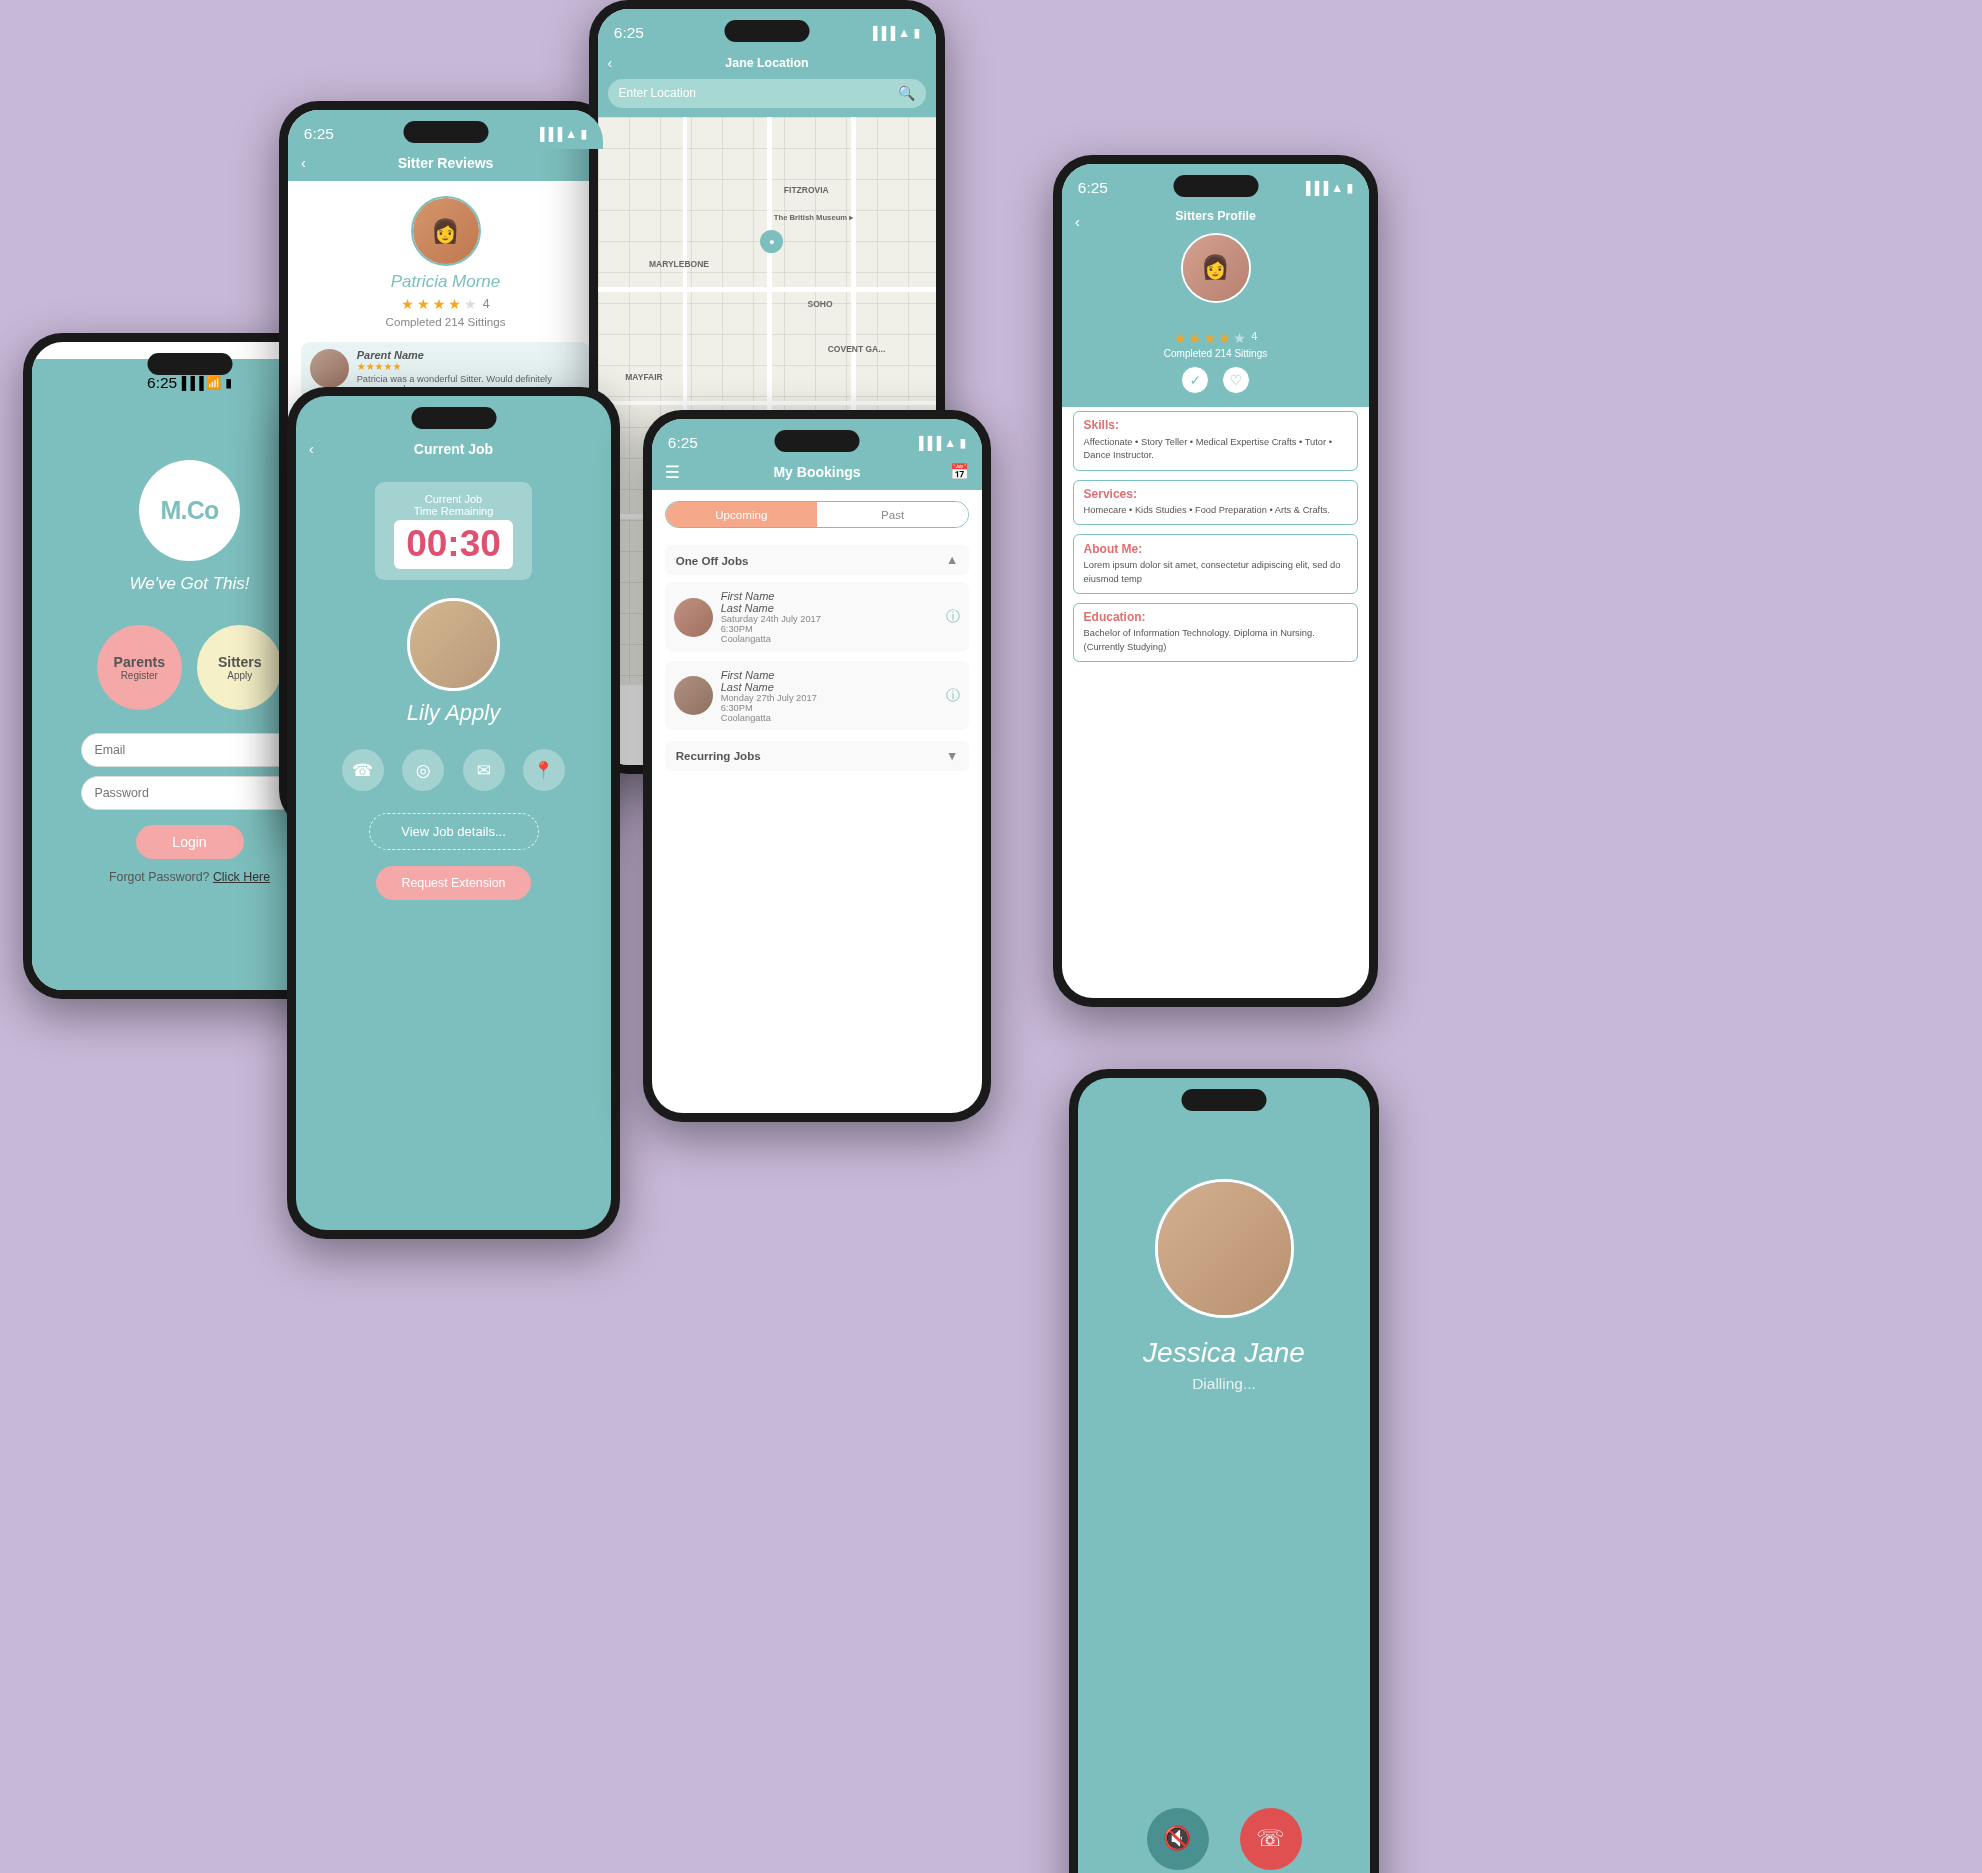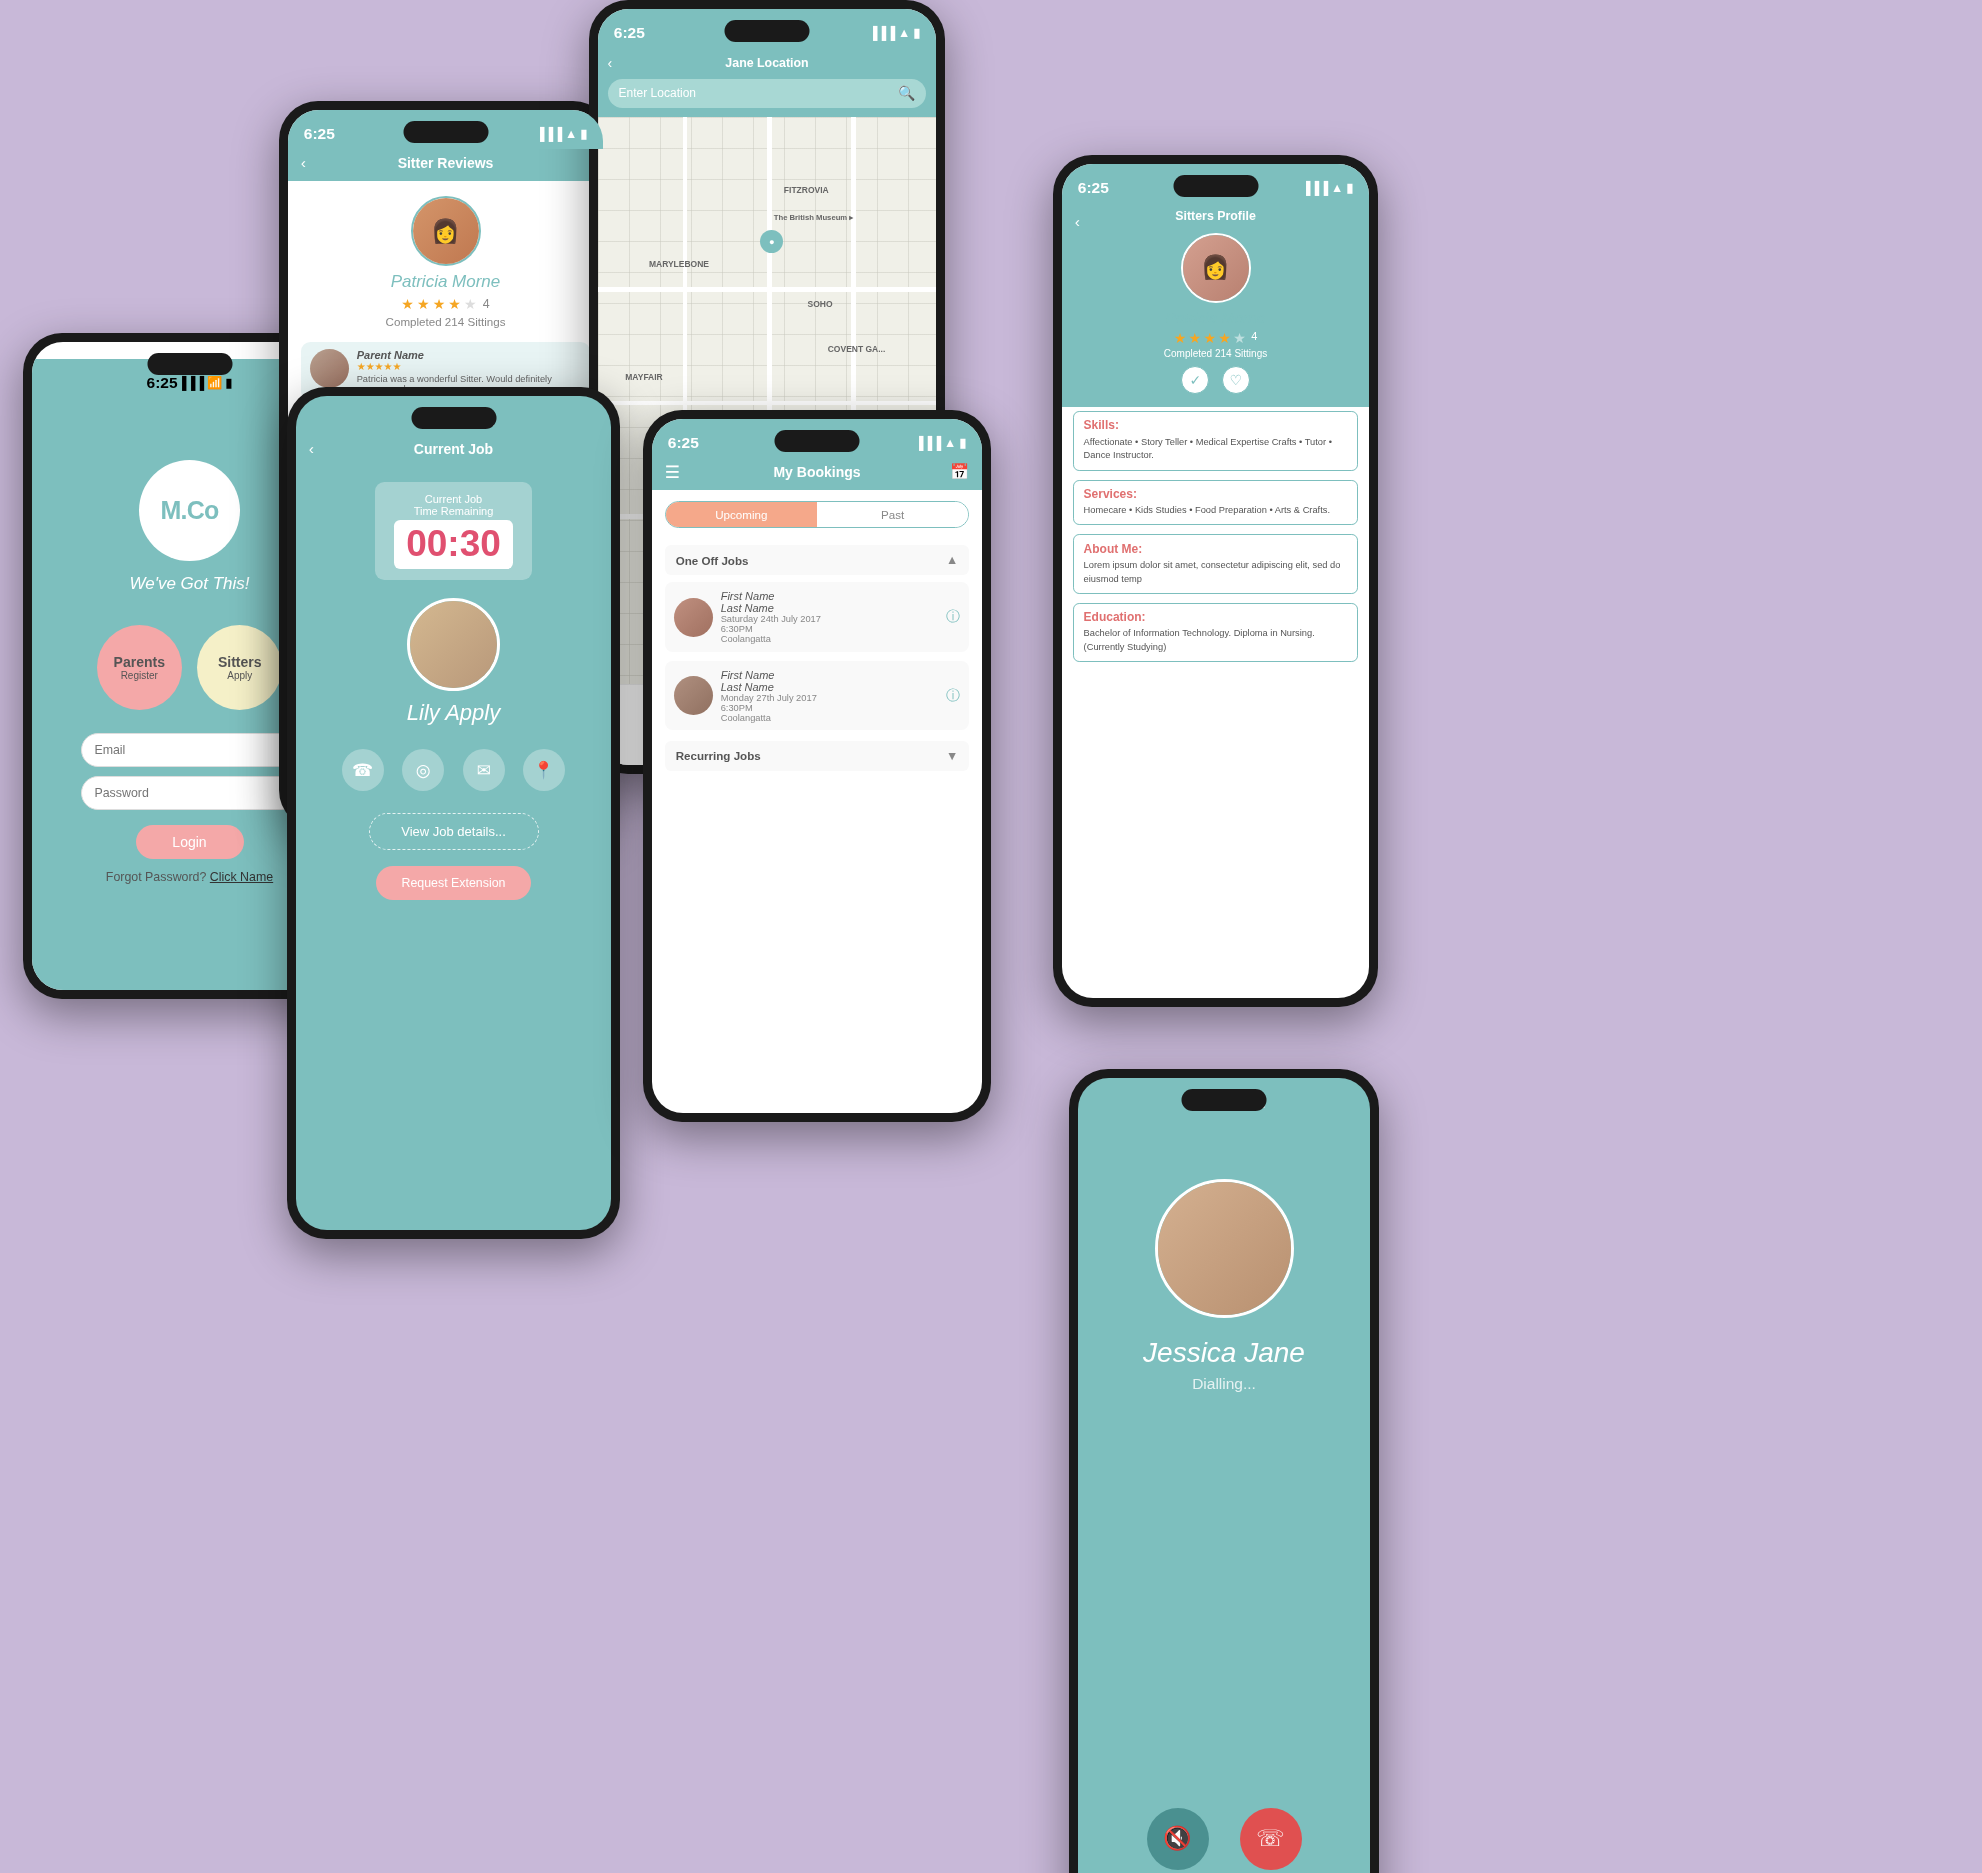--- a/index.html
+++ b/index.html
@@ -37,21 +37,21 @@
       background: #1a1a1a;
       border-radius: 15.5px;
       z-index: 100;
     }
     .status-bar {
       display: flex;
       justify-content: space-between;
       align-items: center;
       padding: 7.7px 15.5px 0 15.5px;
       font-size: 15.5px;
-      font-weight: 700;
+      font-weight: 400;
       height: 39px;
       position: relative;
       z-index: 50;
     }
     .status-icons { display: flex; gap: 3.1px; align-items: center; font-size: 12.4px; }
 
     
     .phone-login {
       width: 333px;
       height: 666px;
@@ -658,21 +658,21 @@
         <div class="login-btn-circle btn-sitters">
           <span>Sitters</span>
           <span style="font-size:10px;font-weight:400;">Apply</span>
         </div>
       </div>
       <input class="login-input" type="text" placeholder="Email" style="">
       <input class="login-input login-input-pw" type="password" placeholder="Password" style="">
       <button class="login-submit">Login</button>
       <div class="login-forgot">
         <span>Forgot Password?</span>
-        <a href="#">Click Name</a>
+        <a href="#">Click Here</a>
       </div>
     </div>
   </div>
 </div>
 
 <div class="phone phone-reviews">
   <div class="phone-inner">
     <div class="phone-notch"></div>
     <div class="reviews-screen">
       <div class="status-bar" style="background:#7dbfbe;color:#fff;">

